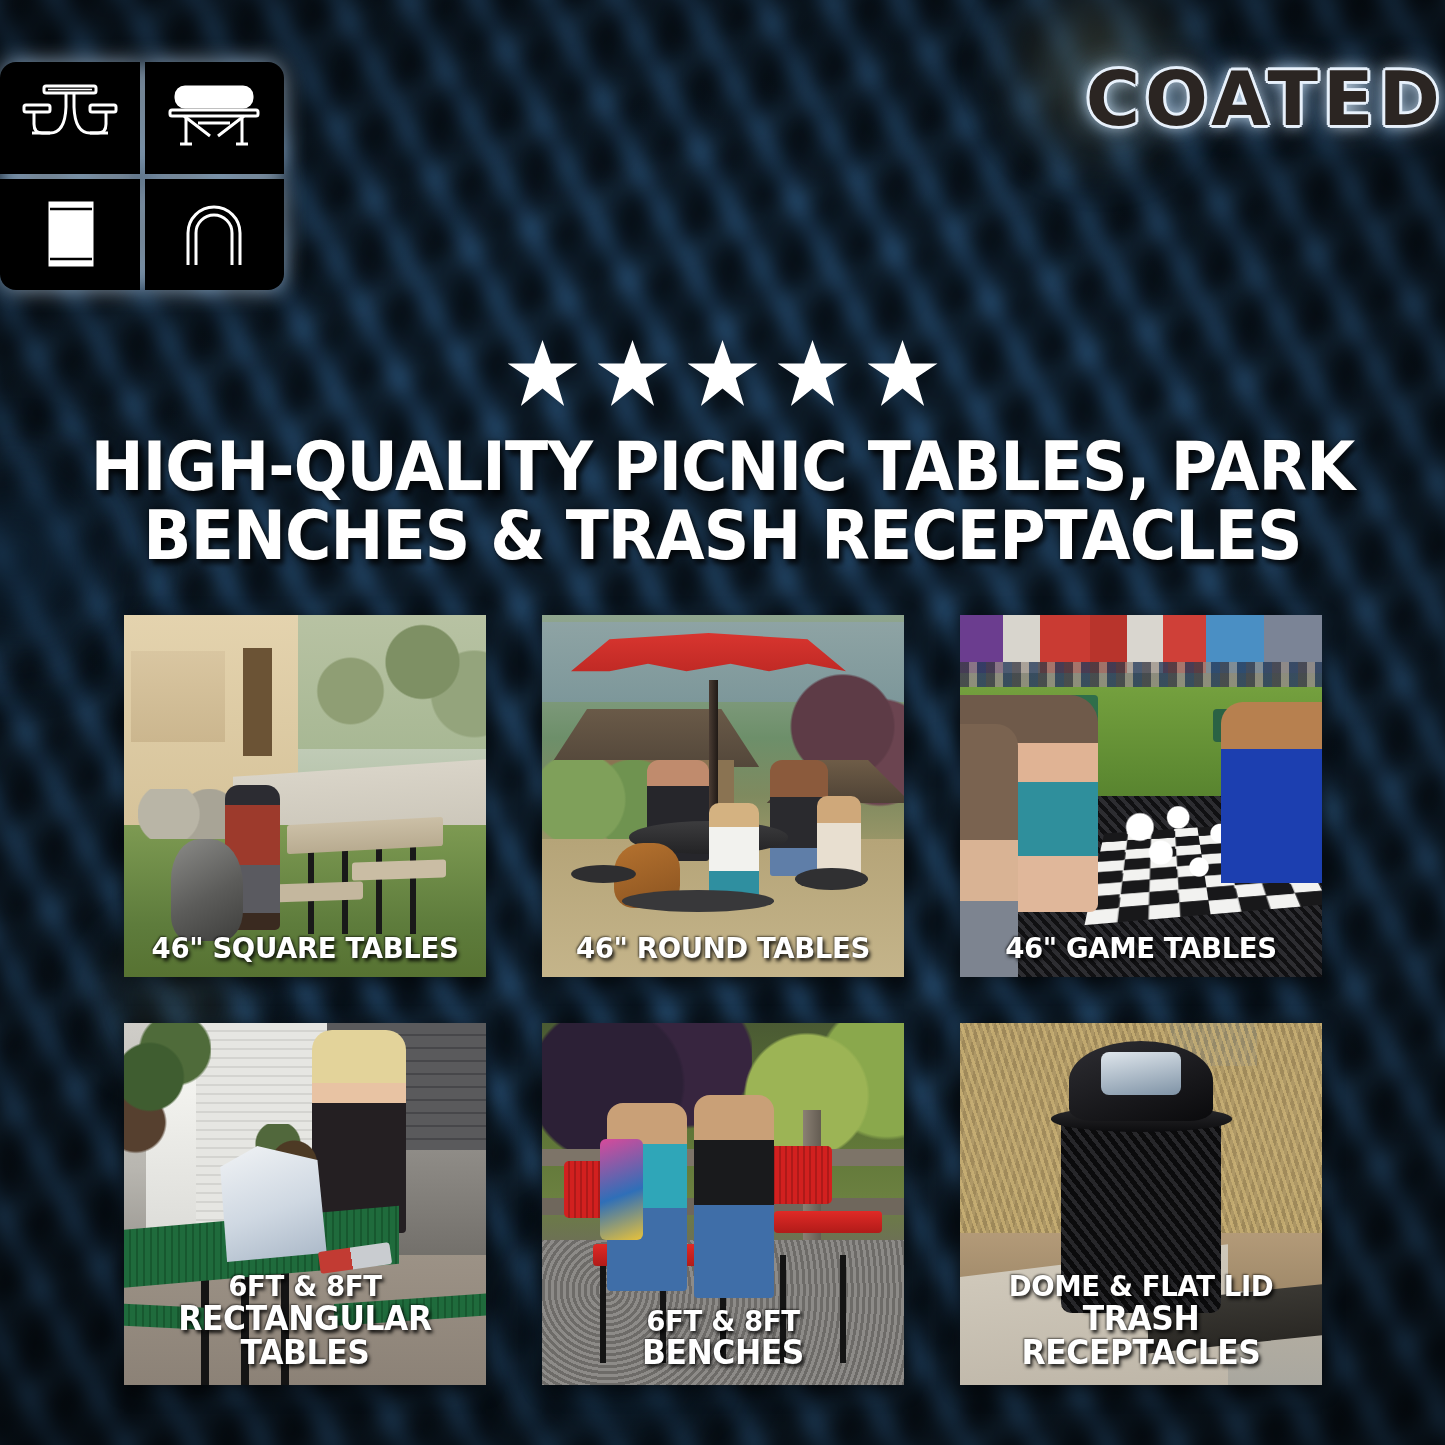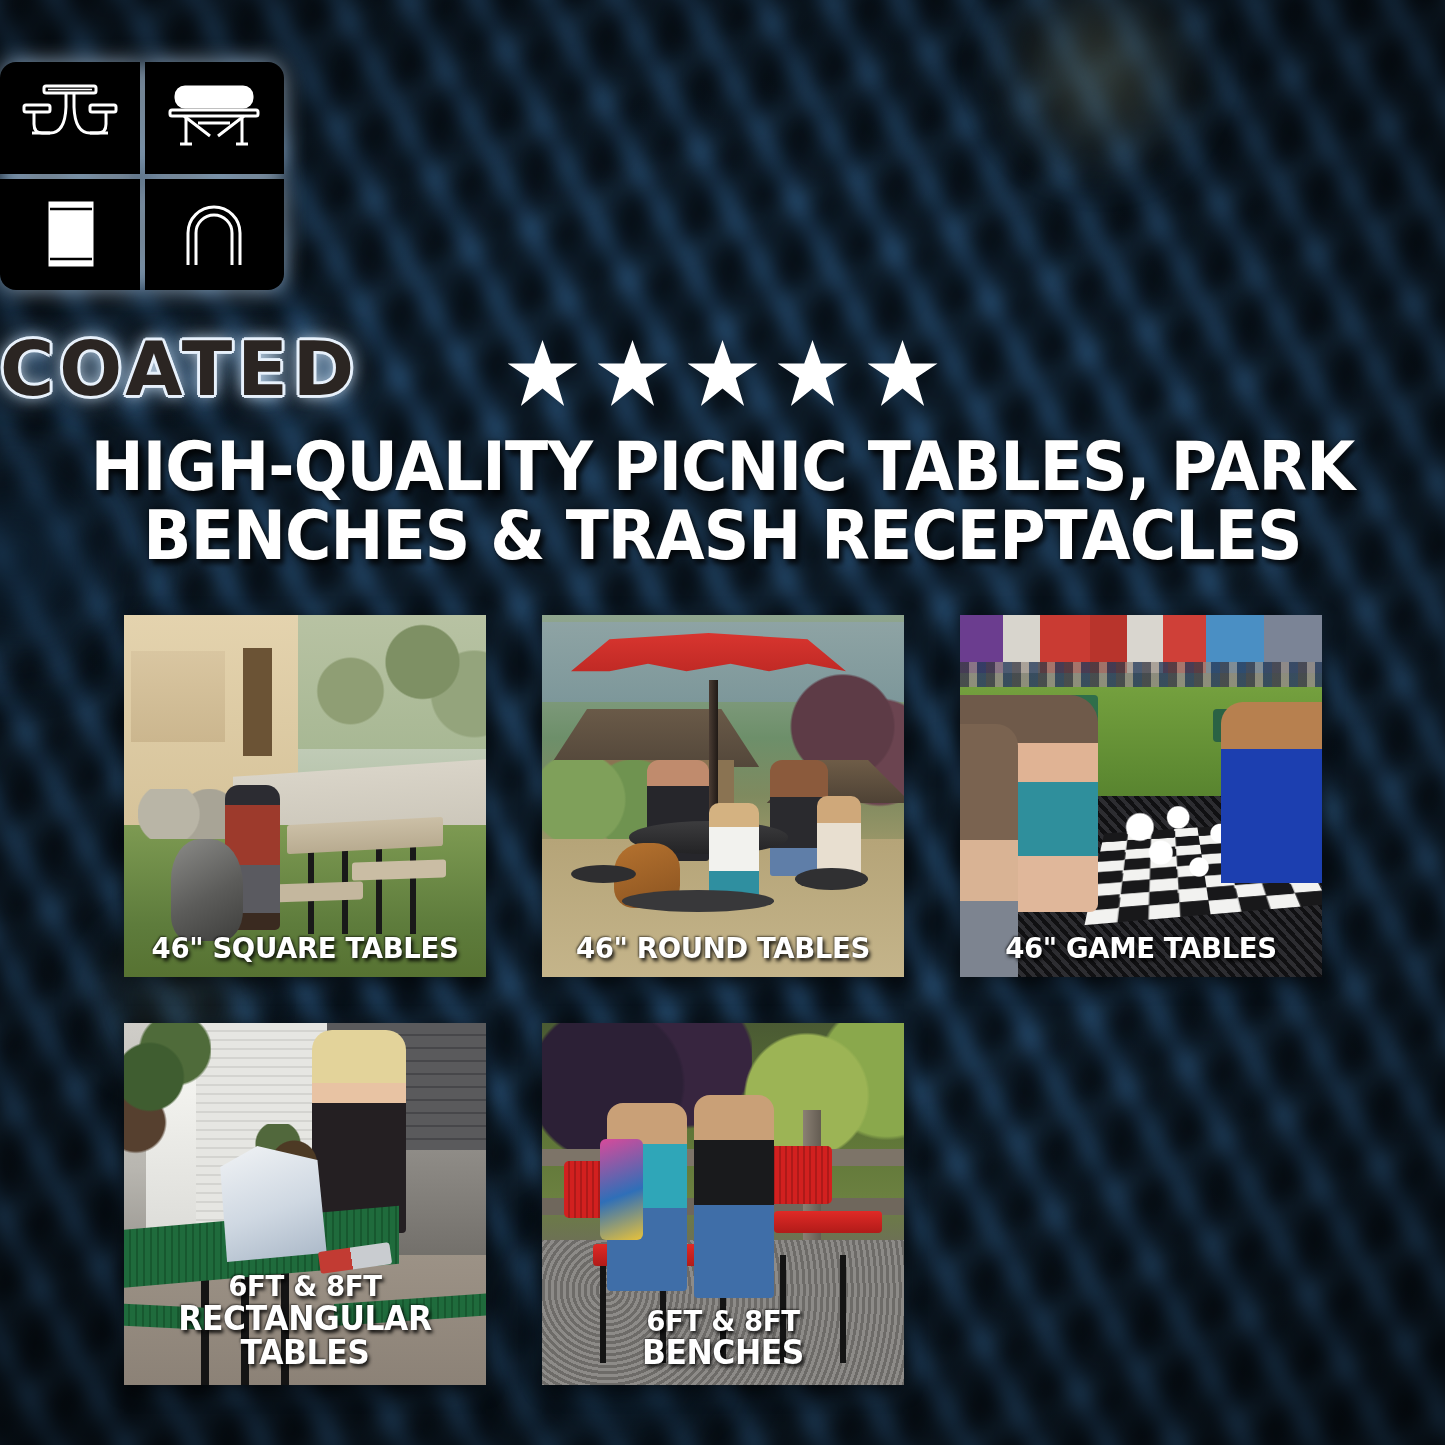--- a/index.html
+++ b/index.html
@@ -67,24 +67,23 @@
       rgba(0,0,0,0) 40%, rgba(0,0,0,0.40) 78%, rgba(0,0,0,0.66) 100%);
   }
 
   
   .logo-row {
     position: absolute;
     top: 62px;
     left: 0;
     width: 100%;
     display: flex;
-    justify-content: flex-end;
+    justify-content: space-between;
     align-items: flex-start;
-    gap: 42px;
-    flex-direction: column;
+    gap: 18px;
   }
 
   .logo-mark {
     width: 284px;
     height: 228px;
     display: grid;
     grid-template-columns: 1fr 1fr;
     grid-template-rows: 1fr 1fr;
     gap: 5px;
     filter: drop-shadow(0 0 11px rgba(190,215,240,0.72));
@@ -493,15 +492,33 @@
         <div class="shape t5-boy2"></div>
         <div class="shape t5-boy1"></div>
         <div class="shape t5-pack"></div>
       </div>
       <div class="tile-caption">
         <span class="line1">6FT &amp; 8FT</span>
         <span class="line2">BENCHES</span>
       </div>
     </div>
 
+    <div class="tile">
+      <div class="photo">
+        <div class="sky t6-sky"></div>
+        <div class="shape t6-blue"></div>
+        <div class="shape t6-grass"></div>
+        <div class="shape t6-dirt"></div>
+        <div class="shape t6-walk"></div>
+        <div class="shape t6-curb"></div>
+        <div class="shape t6-body"></div>
+        <div class="shape t6-rim"></div>
+        <div class="shape t6-dome"></div>
+        <div class="shape t6-open"></div>
+      </div>
+      <div class="tile-caption">
+        <span class="line1">DOME &amp; FLAT LID</span>
+        <span class="line2">TRASH RECEPTACLES</span>
+      </div>
+    </div>
 
   </div>
 </div>
 
 </body></html>

